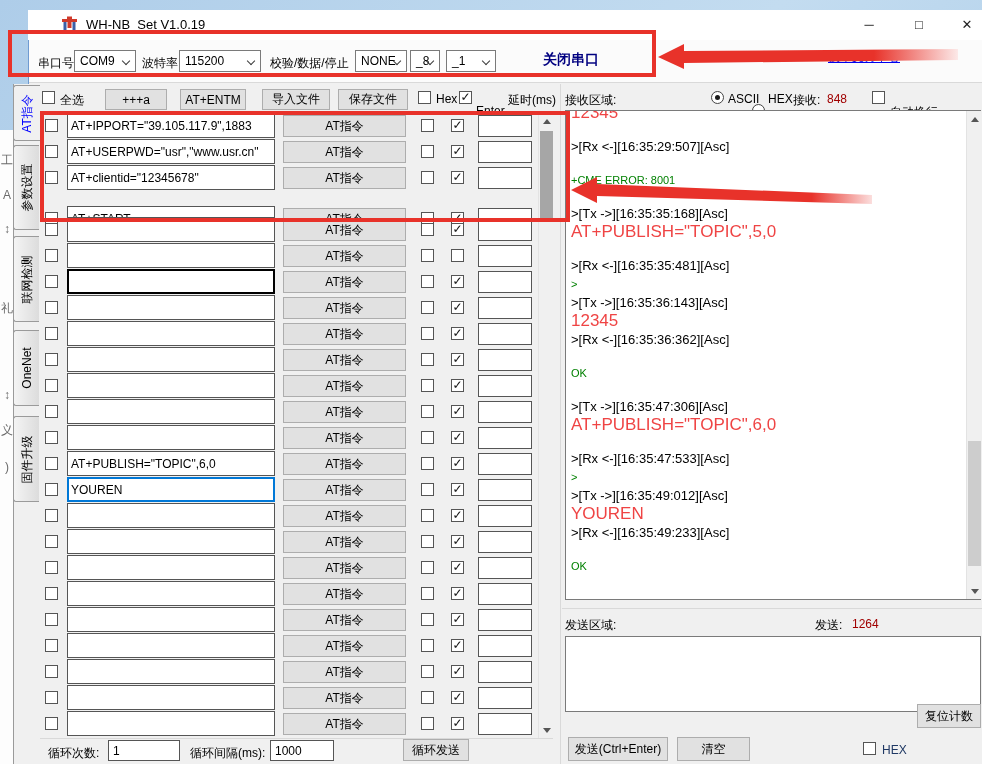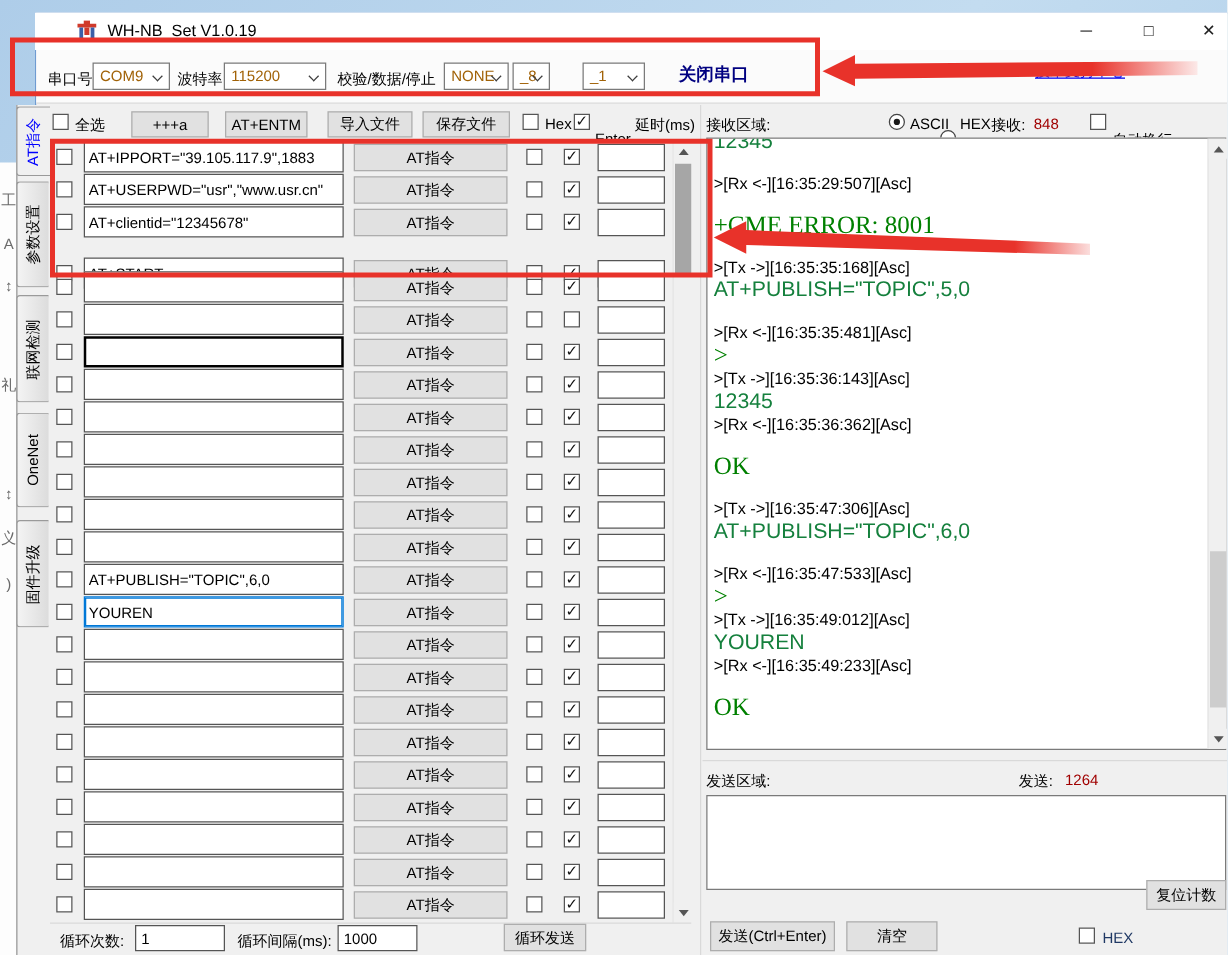--- a/index.html
+++ b/index.html
@@ -13,21 +13,21 @@
   .bg-strip span { display:block; color:#6b6b6b; font-size:12px; text-align:center; position:absolute; left:0; width:14px; }
 
   
   .window { left:28px; top:10px; width:954px; height:754px; background:#f0f0f0; border:1px solid #6f9bd1; border-right:none; border-bottom:none; }
   .titlebar { left:28px; top:10px; width:954px; height:30px; background:#ffffff; }
   .title-text { left:86px; top:17px; font-size:13px; color:#000; }
   .winbtn { top:12px; width:34px; height:24px; display:flex; align-items:center; justify-content:center; font-size:13px; color:#222; }
 
   .toolbar1 { left:29px; top:40px; width:953px; height:43px; background:#fbfbfb; border-bottom:1px solid #d9d9d9; }
   .lbl { font-size:12px; color:#000; white-space:nowrap; }
-  .combo { background:#fff; border:1px solid #7a7a7a; height:22px; font-size:12px; color:#a16207; display:flex; align-items:center; padding-left:5px; }
+  .combo { background:#fff; border:1px solid #7a7a7a; height:22px; font-size:12px; color:#000000; display:flex; align-items:center; padding-left:5px; }
   .combo .chev { position:absolute; right:6px; top:7px; width:6px; height:6px; border-right:1.4px solid #3c3c3c; border-bottom:1.4px solid #3c3c3c; transform:rotate(45deg); }
   .close-port { font-size:14px; font-weight:bold; color:#000080; }
   .support-link { font-size:12px; color:#0000ee; text-decoration:underline; }
 
   
   .tabstrip { left:13px; top:84px; width:27px; height:680px; background:#f0f0f0; border-left:1px solid #9a9a9a; }
   .vtab { position:absolute; left:13px; width:26px; background:linear-gradient(90deg,#f4f4f4,#dcdcdc); border:1px solid #9a9a9a; border-right:none; border-radius:3px 0 0 3px; display:flex; align-items:center; justify-content:center; }
   .vtab span { transform:rotate(-90deg); white-space:nowrap; font-size:12px; color:#000; }
   .vtab.active { background:#f0f0f0; width:27px; border-right:none; }
   .vtab.active span { color:#0000ff; }
@@ -56,22 +56,22 @@
   .sb { background:#f0f0f0; border-left:1px solid #e3e3e3; }
   .sb .arr { position:absolute; left:0; width:15px; height:16px; background:#f0f0f0; display:flex; align-items:center; justify-content:center; }
   .tri-up { width:0; height:0; border-left:4px solid transparent; border-right:4px solid transparent; border-bottom:5px solid #555; }
   .tri-dn { width:0; height:0; border-left:4px solid transparent; border-right:4px solid transparent; border-top:5px solid #555; }
   .thumb { position:absolute; left:1px; width:13px; background:#a6a6a6; }
 
   
   .rx-box { left:565px; top:110px; width:416px; height:490px; background:#fff; border:1px solid #7a7a7a; overflow:hidden; }
   .rx-log { position:absolute; left:5px; top:-8px; width:390px; font-family:"Liberation Sans",sans-serif; }
   .log-line.meta { font-size:13px; line-height:17px; color:#000; white-space:pre; }
-  .log-line.sent { font-size:17px; line-height:20px; color:#15803d; white-space:pre; }
-  .log-line.recv { font-size:20px; line-height:20px; color:#008000; white-space:pre;font-family:Liberation Serif, serif; }
+  .log-line.sent { font-size:17px; line-height:20px; color:#ef4444; white-space:pre; }
+  .log-line.recv { font-size:11px; line-height:20px; color:#008000; white-space:pre; }
   .log-line.blank { height:15px; }
   .tx-box { left:565px; top:636px; width:416px; height:76px; background:#fff; border:1px solid #7a7a7a; }
   .hdiv { background:#d9d9d9; height:1px; }
   .vdiv { background:#d9d9d9; width:1px; }
 
   input.small { border:1px solid #555; background:#fff; font-size:12px; font-family:"Liberation Sans",sans-serif; padding:0 4px; }
 
   
   .ann-box { border:4px solid #e8322a; background:transparent; pointer-events:none; }
   svg.ann { pointer-events:none; }
@@ -120,21 +120,21 @@
   </div>
   <div class="abs lbl" style="left:270px;top:55px">校验/数据/停止</div>
   <div class="abs combo" style="left:355px;top:50px;width:52px">
     <span>NONE</span>
       <i class="chev"></i>
   </div>
   <div class="abs combo" style="left:410px;top:50px;width:30px">
     <span>_8</span>
       <i class="chev"></i>
   </div>
-  <div class="abs combo" style="left:466px;top:50px;width:50px">
+  <div class="abs combo" style="left:446px;top:50px;width:50px">
     <span>_1</span>
       <i class="chev"></i>
   </div>
   <div class="abs close-port" style="left:543px;top:51px">关闭串口</div>
   <a class="abs support-link" style="left:828px;top:49px">技术支持中心</a>
 
   <div class="abs tabstrip"></div>
   <div class="vtab active" style="top:85px;height:56px">
       <span>AT指令</span>
     </div>

